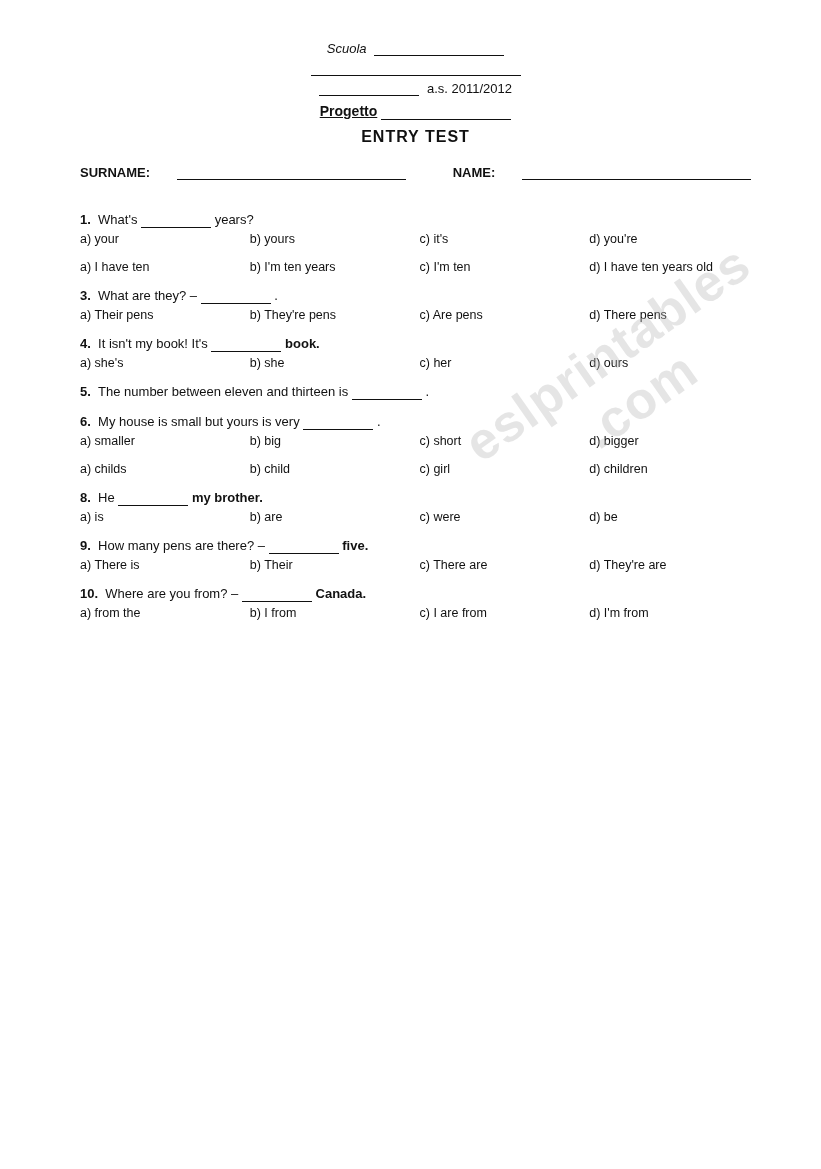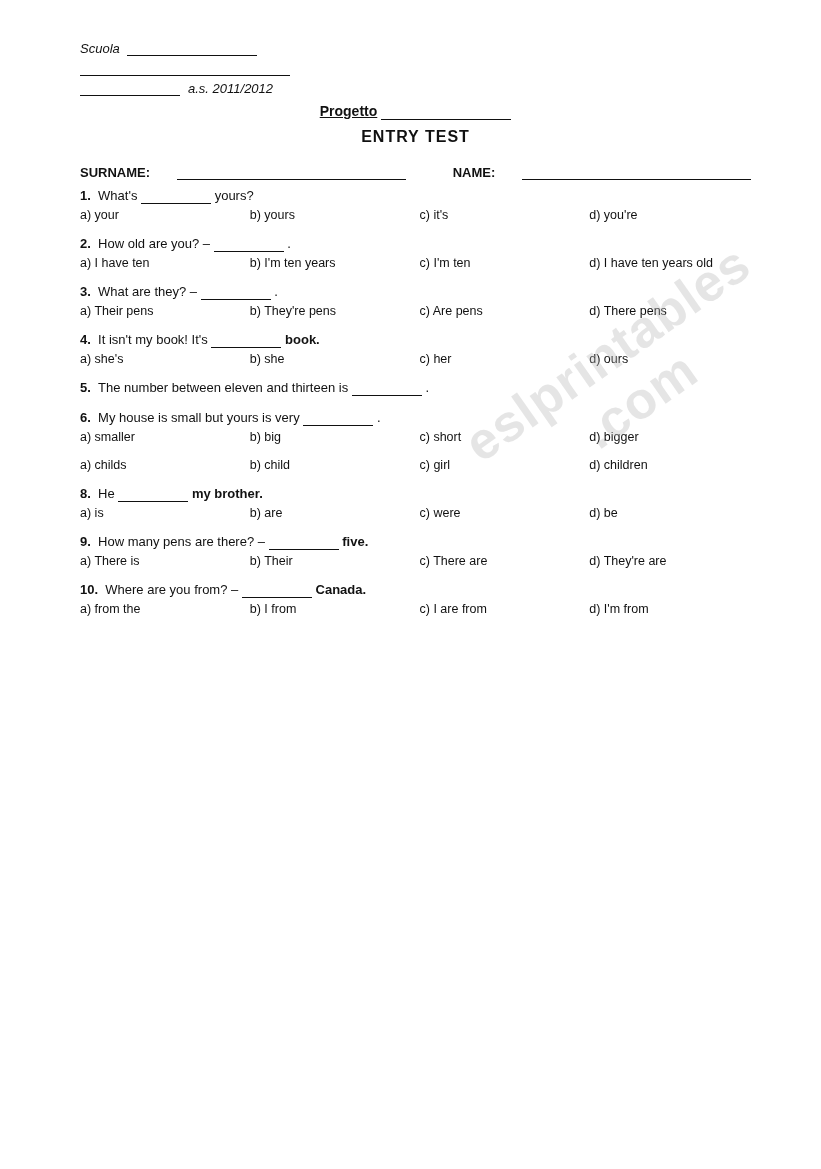--- a/index.html
+++ b/index.html
@@ -29,21 +29,21 @@
       white-space: nowrap;
       letter-spacing: 1px;
     }
     .header {
       text-align: center;
       margin-bottom: 10px;
     }
     .header-top {
       display: flex;
       flex-direction: column;
-      align-items: flex-start;
+      align-items: center;
       margin-bottom: 6px;
     }
     .scuola-line {
       font-style: italic;
       font-size: 13px;
       margin-bottom: 4px;
     }
     .as-line {
       display: flex;
       align-items: center;
@@ -74,21 +74,21 @@
     .title {
       font-size: 16px;
       font-weight: bold;
       text-align: center;
       margin-bottom: 18px;
       letter-spacing: 1px;
     }
     .name-row {
       display: flex;
       align-items: flex-end;
-      margin-bottom: 8px;
+      margin-bottom: 32px;
       gap: 27px;
     }
     .name-label {
       font-weight: bold;
       font-size: 13px;
       white-space: nowrap;
     }
     .name-underline {
       border-bottom: 1px solid #111;
       flex: 1;
@@ -130,51 +130,50 @@
 
 <div class="header">
   <div class="header-top">
     <div class="scuola-line">
       <span>Scuola</span>
       <span style="display:inline-block; border-bottom:1px solid #111; width:130px; vertical-align:bottom; margin-left:4px;">&nbsp;</span>
     </div>
     <div style="border-bottom:1px solid #111; width:210px; margin-bottom:4px;">&nbsp;</div>
     <div class="as-line">
       <span class="as-underline" style="width:100px;">&nbsp;</span>
-      <span style="font-style:italic; font-size:13px; margin-left:4px;">a.s. 2011/2012</span>
+      <span style="font-size:13px; margin-left:4px;">a.s. 2011/2012</span>
     </div>
   </div>
 
   <div class="progetto-line">
     <span class="progetto-label">Progetto</span>
     <span class="progetto-underline" style="border-bottom:1px solid #111; width:130px; display:inline-block;">&nbsp;</span>
   </div>
 
   <div class="title">ENTRY TEST</div>
 </div>
 
 <div class="name-row">
   <span class="name-label">SURNAME:</span>
   <span class="name-underline" style="border-bottom:1px solid #111; width:200px; display:inline-block;">&nbsp;</span>
   <span class="name-label" style="margin-left:20px;">NAME:</span>
   <span class="name-underline" style="border-bottom:1px solid #111; flex:1; display:inline-block;">&nbsp;</span>
 </div>
 
 <div id="questions-container">
     <div class="question-block">
-      <div class="question-text"><span class="q-num">1.</span>&nbsp;&nbsp;<span>What's</span> <span class="blank">&nbsp;&nbsp;&nbsp;&nbsp;&nbsp;&nbsp;&nbsp;&nbsp;&nbsp;</span> <span>yours?</span></div>
+      <div class="question-text"><span class="q-num">1.</span>&nbsp;&nbsp;<span>What's</span> <span class="blank">&nbsp;&nbsp;&nbsp;&nbsp;&nbsp;&nbsp;&nbsp;&nbsp;&nbsp;</span> <span>years?</span></div>
       <div class="options-row">
         <div class="option"><span>a)</span> <span>your</span></div>
         <div class="option"><span>b)</span> <span>yours</span></div>
         <div class="option"><span>c)</span> <span>it's</span></div>
         <div class="option"><span>d)</span> <span>you're</span></div>
       </div>
     </div>
     <div class="question-block">
-      <div class="question-text"><span class="q-num">2.</span>&nbsp;&nbsp;<span>How old are you? –</span> <span class="blank">&nbsp;&nbsp;&nbsp;&nbsp;&nbsp;&nbsp;&nbsp;&nbsp;&nbsp;</span> <span>.</span></div>
       <div class="options-row">
         <div class="option"><span>a)</span> <span>I have ten</span></div>
         <div class="option"><span>b)</span> <span>I'm ten years</span></div>
         <div class="option"><span>c)</span> <span>I'm ten</span></div>
         <div class="option"><span>d)</span> <span>I have ten years old</span></div>
       </div>
     </div>
     <div class="question-block">
       <div class="question-text"><span class="q-num">3.</span>&nbsp;&nbsp;<span>What are they? –</span> <span class="blank">&nbsp;&nbsp;&nbsp;&nbsp;&nbsp;&nbsp;&nbsp;&nbsp;&nbsp;</span> <span>.</span></div>
       <div class="options-row">

